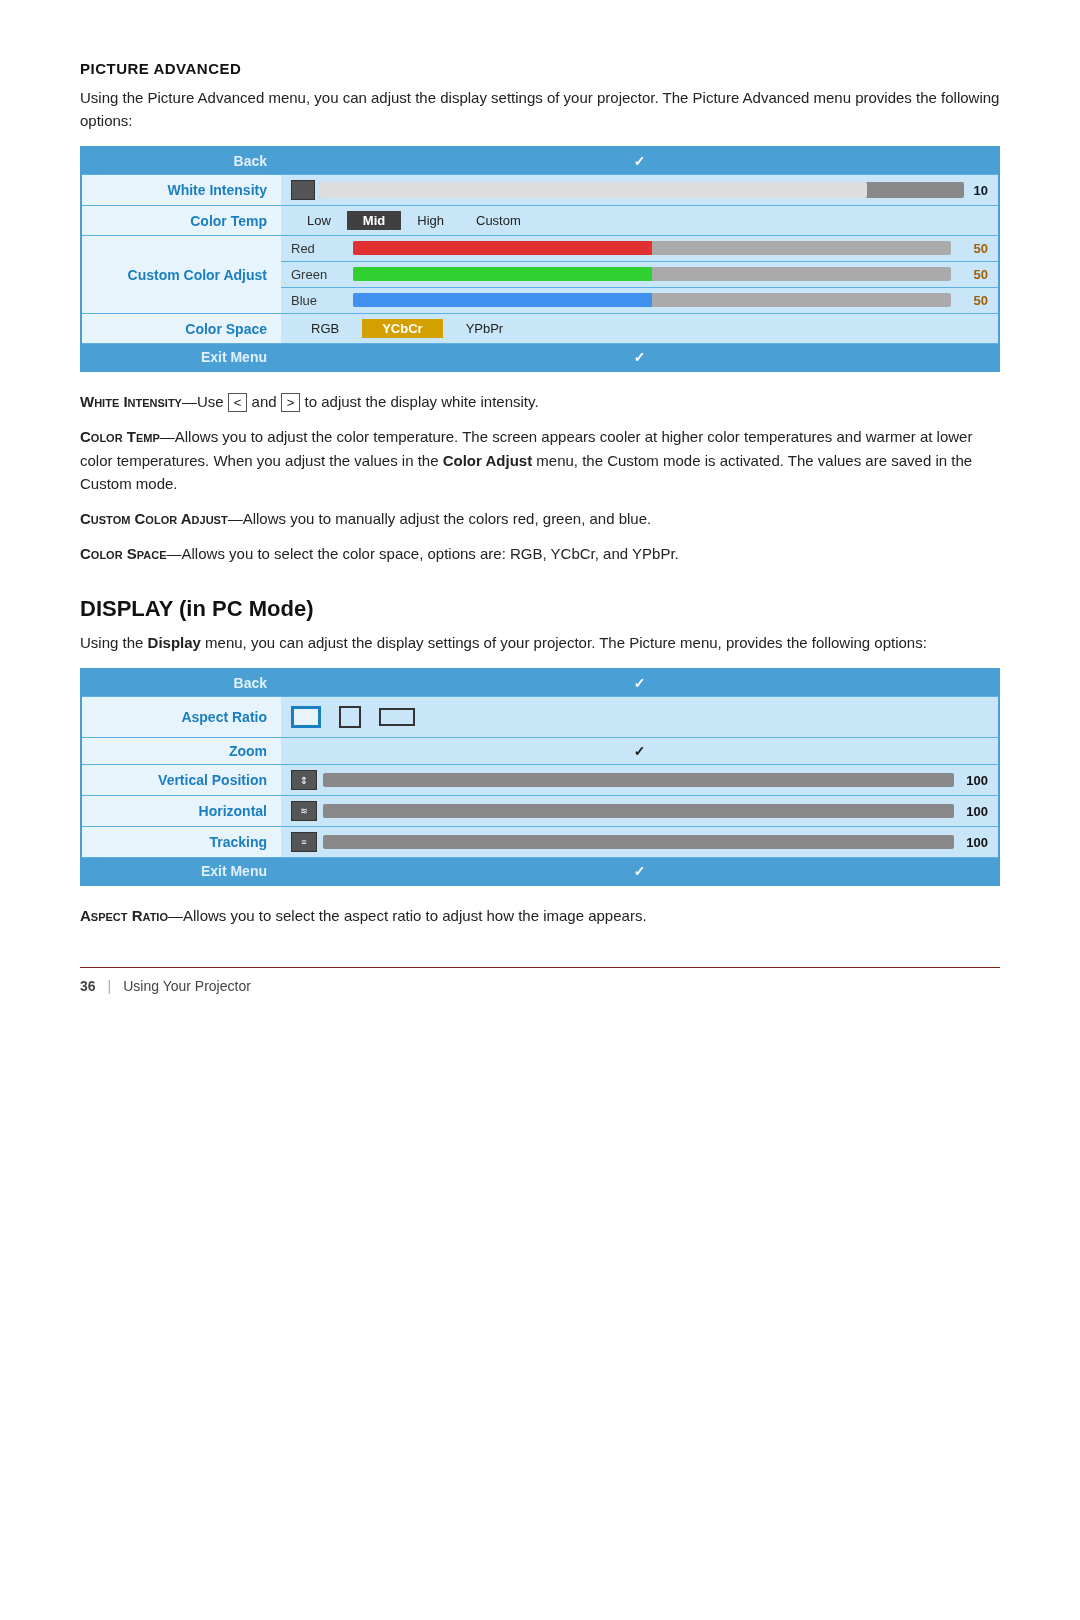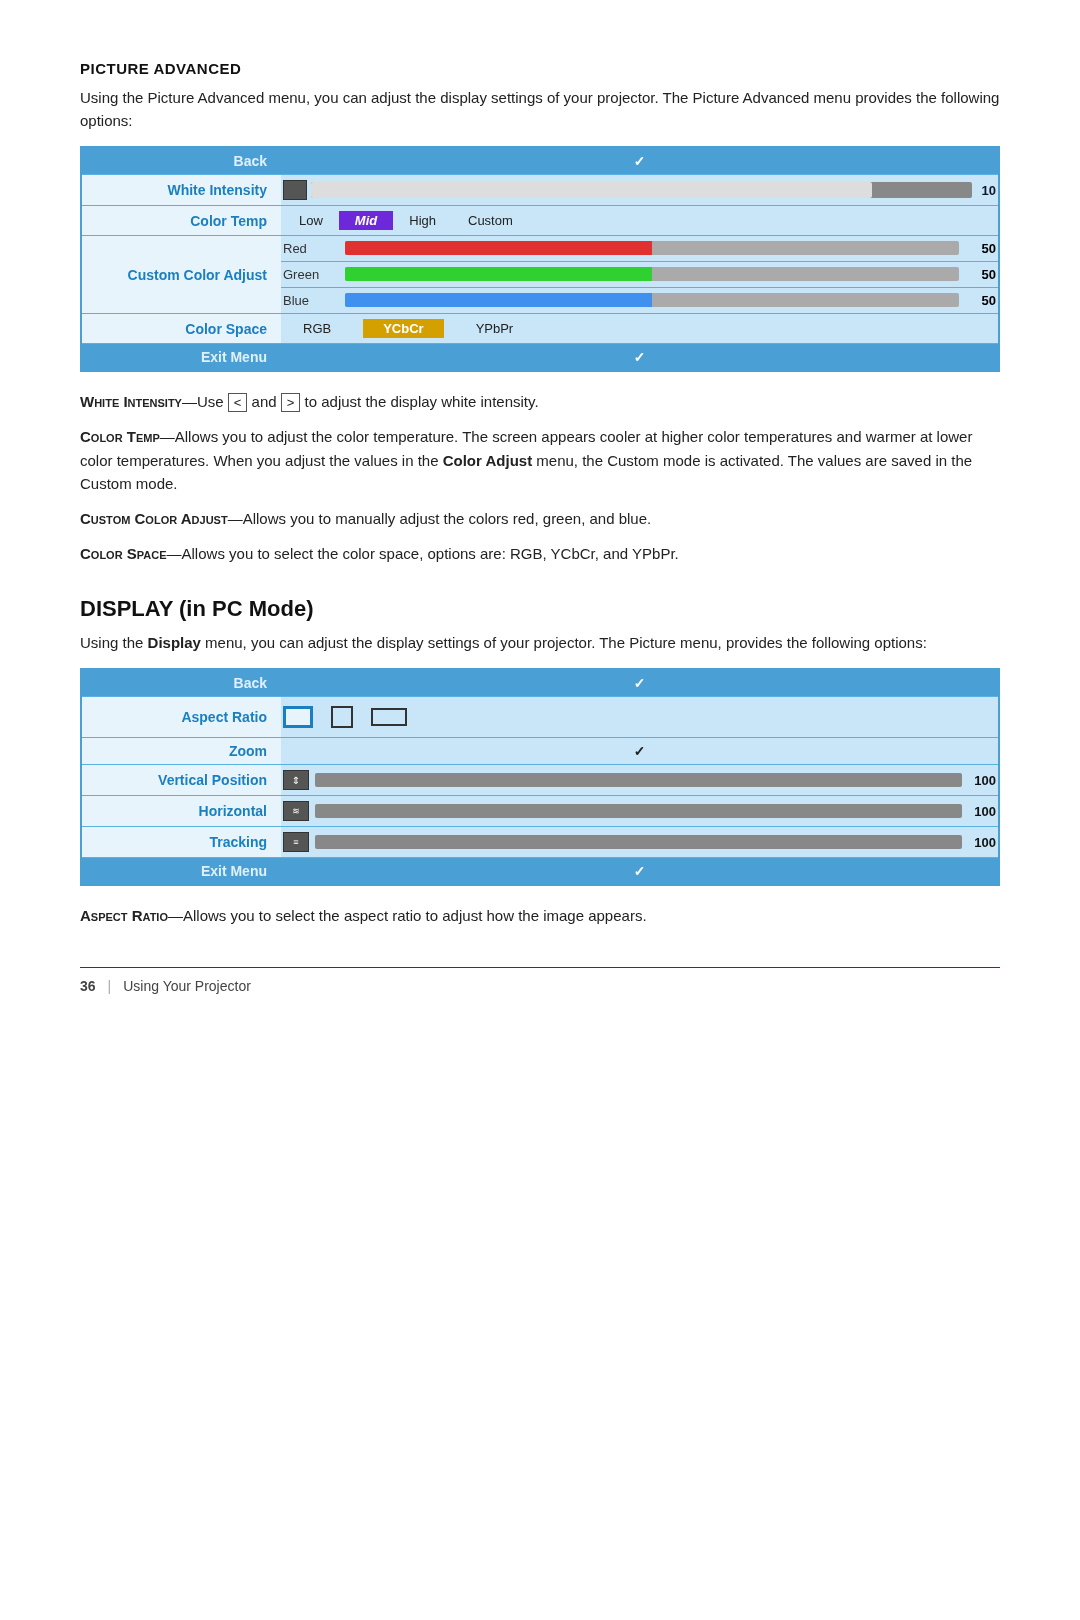--- a/index.html
+++ b/index.html
@@ -36,21 +36,21 @@
       border-collapse: collapse;
       margin-bottom: 18px;
       border: 2px solid #4a9fd4;
     }
 
     .menu-table tr {
       border-bottom: 1px solid #5ab0e0;
     }
 
     .menu-table td {
-      padding: 5px 2px;
+      padding: 5px 10px;
       font-size: 14px;
     }
 
     .menu-table .label-col {
       color: #1a7fc1;
       font-weight: bold;
       text-align: right;
       width: 200px;
       padding-right: 14px;
       background: #e8f4fc;
@@ -112,24 +112,23 @@
       display: flex;
       gap: 0;
       align-items: center;
     }
     .color-temp-opt {
       padding: 2px 16px;
       font-size: 13px;
       color: #222;
     }
     .color-temp-opt.selected {
-      background: #6d28d9;
+      background: #404040;
       color: #fff;
       font-weight: bold;
-      font-style: italic;
     }
 
     
     .color-slider-row {
       display: flex;
       align-items: flex-start;
       gap: 20px;
     }
     .color-label {
       width: 42px;
@@ -144,27 +143,27 @@
       position: relative;
       overflow: hidden;
     }
     .color-bar-fill-red { background: #e03030; height: 100%; width: 50%; }
     .color-bar-fill-green { background: #30d030; height: 100%; width: 50%; }
     .color-bar-fill-blue { background: #4090f0; height: 100%; width: 50%; }
     .color-val {
       font-size: 13px;
       font-weight: bold;
       margin-left: 3px;
-      color: #000000;
+      color: #a16207;
     }
 
     
     .color-space-options {
       display: flex;
-      gap: 12px;
+      gap: 3px;
       align-items: center;
     }
     .cs-opt {
       padding: 2px 20px;
       font-size: 13px;
       color: #222;
     }
     .cs-opt.selected {
       background: #d4a000;
       color: #fff;

